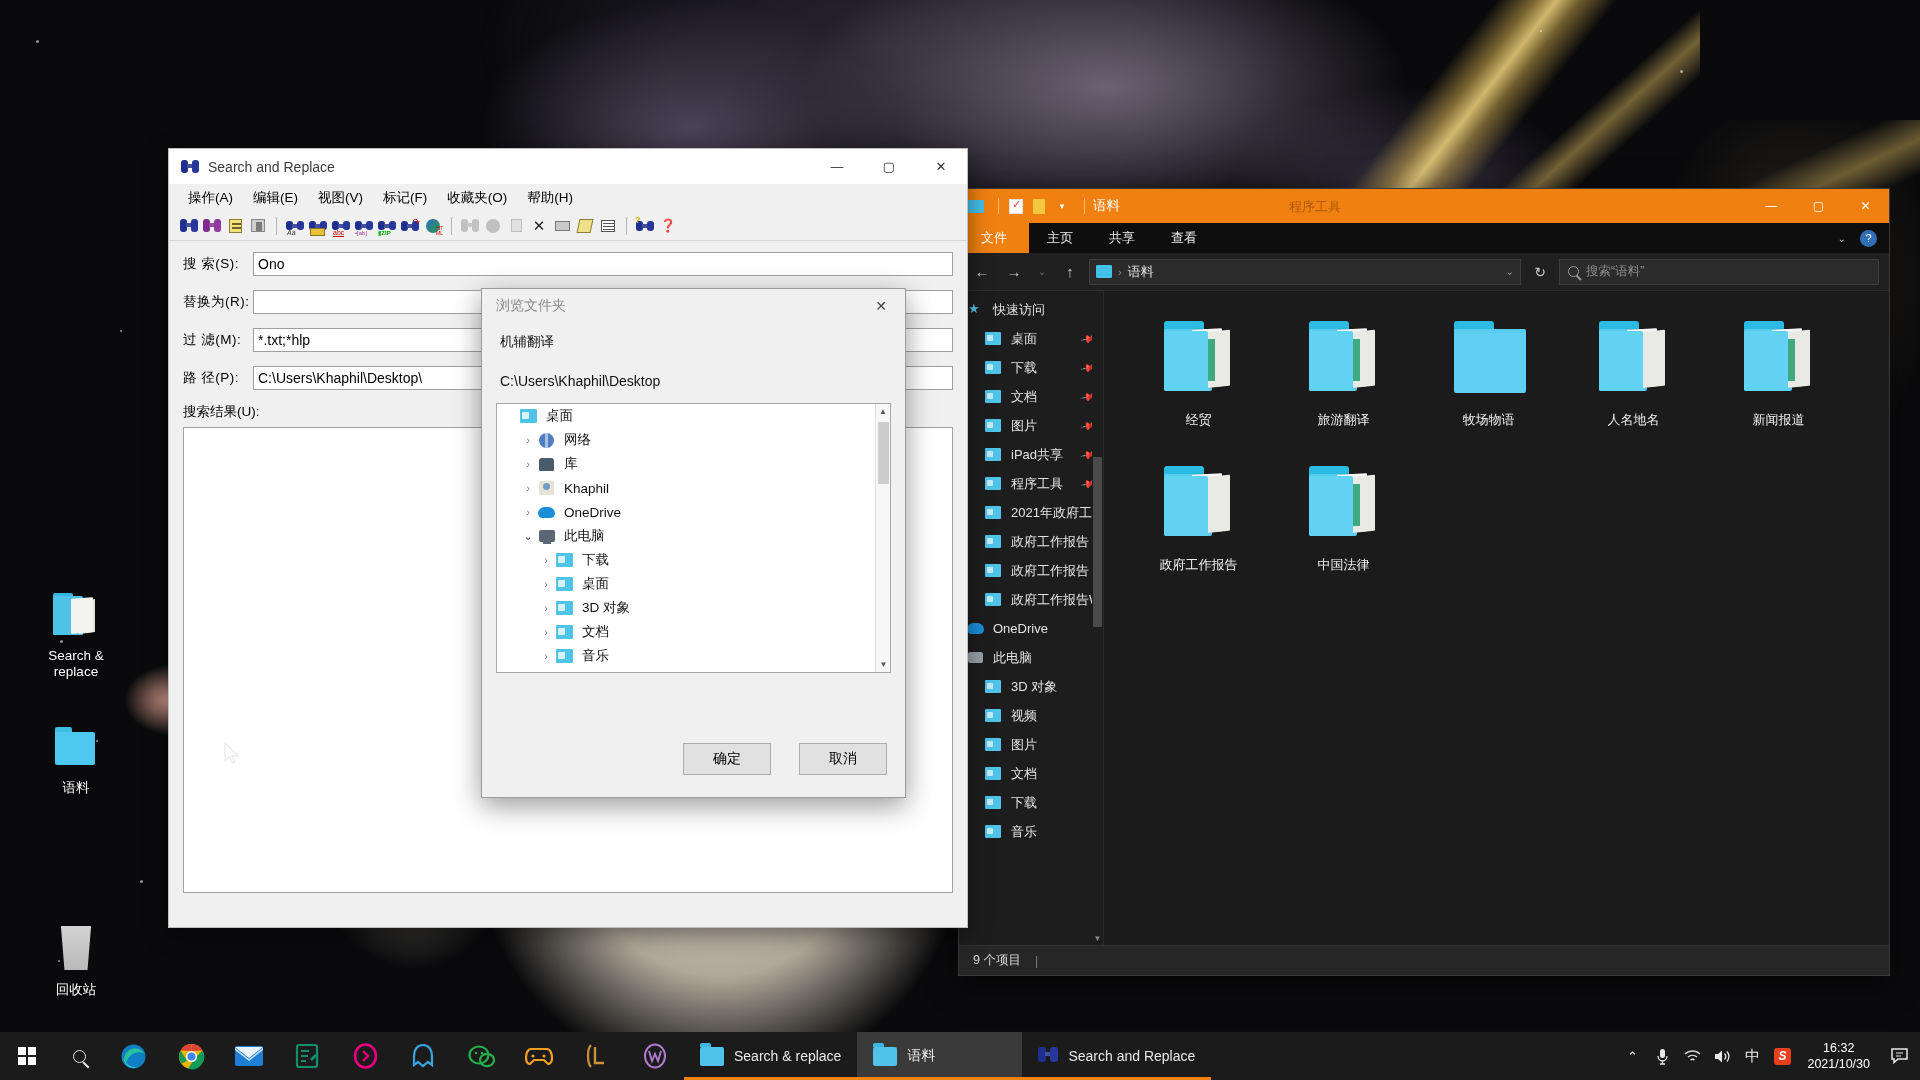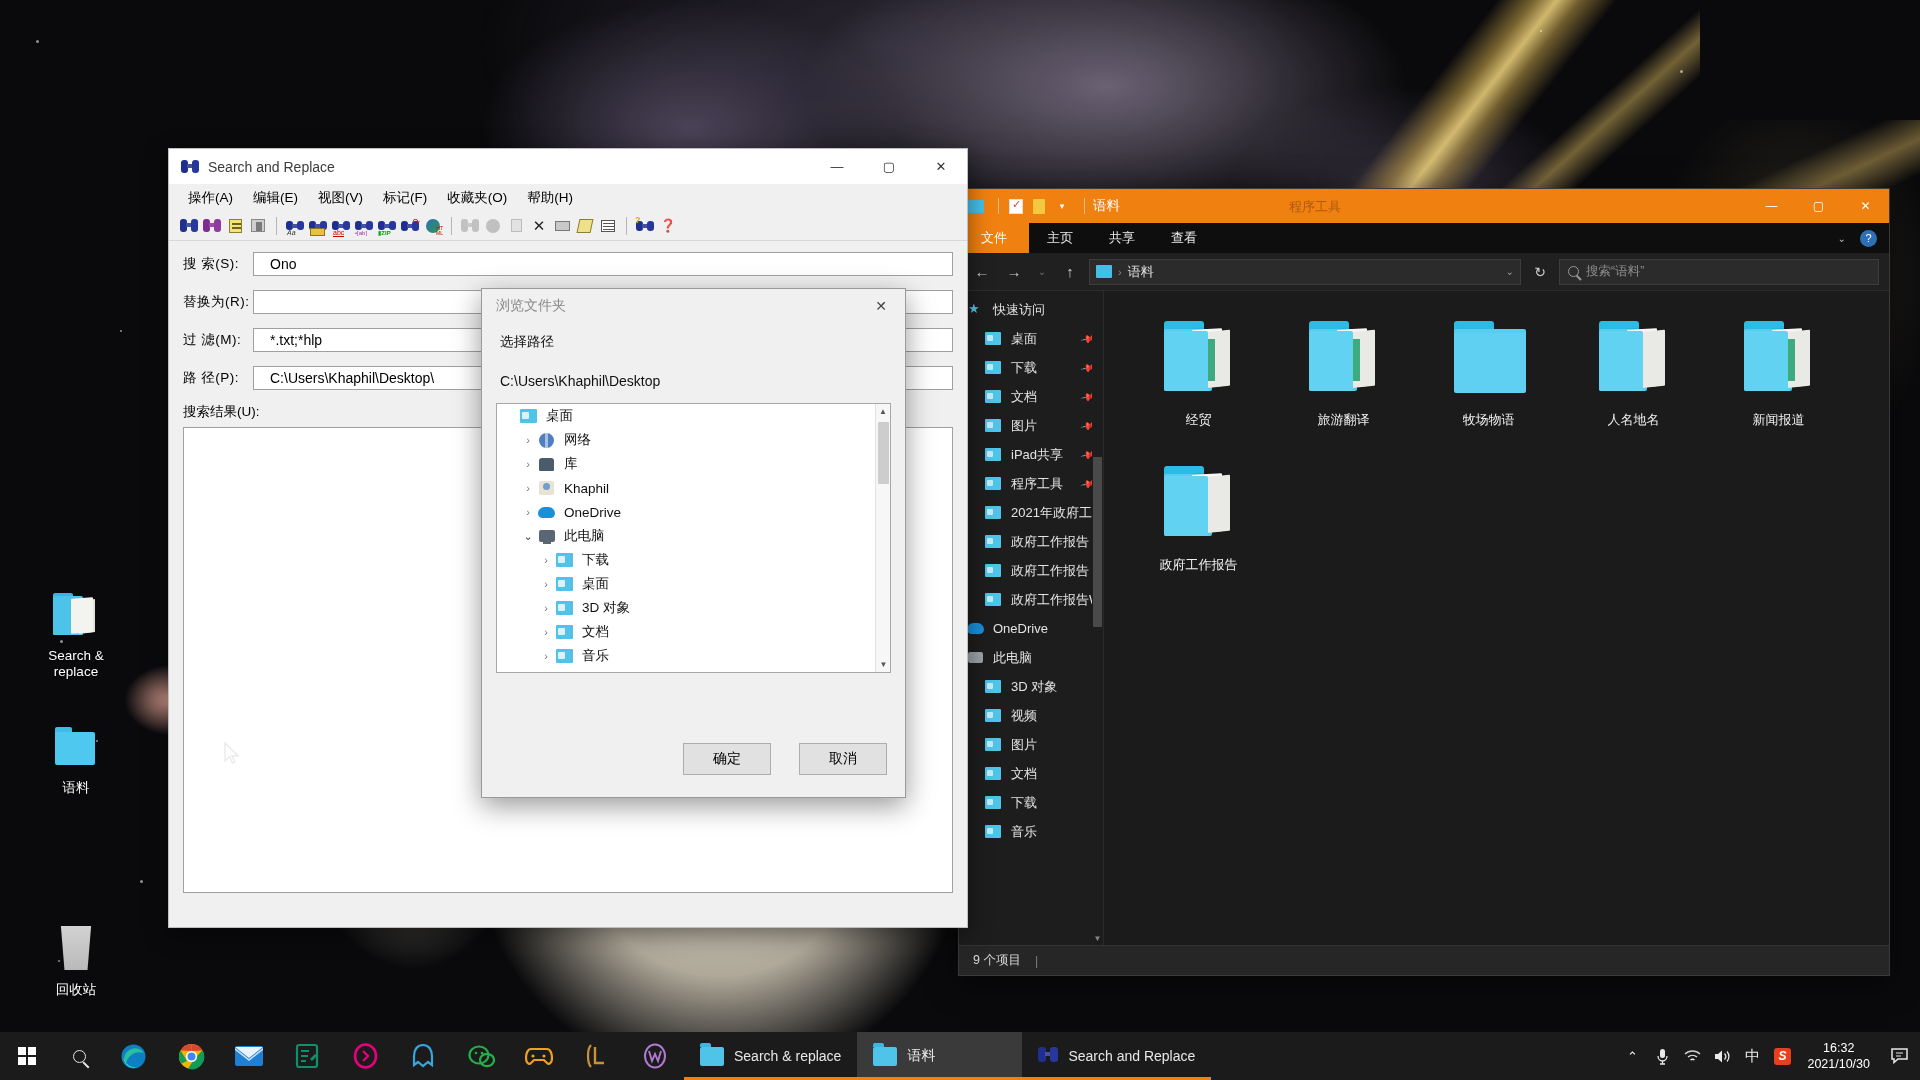--- a/index.html
+++ b/index.html
@@ -111,21 +111,21 @@
     padding-left:10px; gap:3px; border-bottom:1px solid #d8d8d8;
   }
   .tb-ico { width:20px; height:20px; position:relative; display:flex; align-items:center; justify-content:center; }
   .tb-sep { width:1px; height:18px; background:#b5b5b5; margin:0 5px; }
 
   #sar-body { padding:8px 0 0 0; background:#f0f0f0; height: calc(100% - 36px - 26px - 30px); position:relative;}
   .sar-row { display:flex; align-items:center; height:30px; padding:0 14px; margin-bottom:8px; }
   .sar-lab { width:70px; font-size:13.5px; letter-spacing:.5px;}
   .sar-input {
     flex:1; height:24px; background:#fff; border:1px solid #a0a0a0;
-    display:flex; align-items:center; padding:0 16px; font-size:14px; color:#000;
+    display:flex; align-items:center; padding:0 4px; font-size:14px; color:#000;
   }
   .sar-results-lab { padding: 2px 14px 6px; font-size:13.5px; }
   #sar-results {
     position:absolute; left:14px; right:14px; top:186px; bottom:34px;
     background:#fff; border:1px solid #a0a0a0;
   }
   #sar-status {
     position:absolute; left:0; right:0; bottom:0; height:26px;
     background:#f0f0f0; border-top:1px solid #d0d0d0;
     display:flex; align-items:center; padding-left:10px; font-size:13px;
@@ -624,20 +624,34 @@
                 <span class="bigfolder">
                   <span class="tab"></span>
                   <span class="back"></span>
                   <span class="paper"></span>
                   <span class="paper2"></span>
                   <span class="front"></span>
                 </span>
               </span>
               <span class="fname">政府工作报告</span>
             </div>
+            <div class="fitem">
+              <span class="ficon-wrap">
+                <span class="bigfolder">
+                  <span class="tab"></span>
+                  <span class="back"></span>
+                  <span class="paper"></span>
+                  <span class="paper2"></span>
+                  <span class="tag-y"></span>
+                  <span class="tag-g"></span>
+                  <span class="front"></span>
+                </span>
+              </span>
+              <span class="fname">中国法律</span>
+            </div>
           </div>
       </div>
     </div>
 
     <div id="exp-status">
       <span>9 个项目</span>
       <span class="bar">|</span>
     </div>
   </div>
 
@@ -804,21 +818,21 @@
       <div class="sar-results-lab">搜索结果(U):</div>
       <div id="sar-results"></div>
     </div>
   </div>
 
   <div id="browse-dialog">
     <div id="bd-title">
       <span class="t">浏览文件夹</span>
       <div id="bd-close">✕</div>
     </div>
-    <div id="bd-prompt">选择路径</div>
+    <div id="bd-prompt">机辅翻译</div>
     <div id="bd-path">C:\Users\Khaphil\Desktop</div>
     <div id="bd-tree">
       <div id="bd-tree-list">
           <div class="tnode" style="padding-left: 4px;">
             <span class="tchev"></span>
             <span class="tico">
               <span class="ic-folder"></span>
             </span>
             <span>桌面</span>
           </div>

